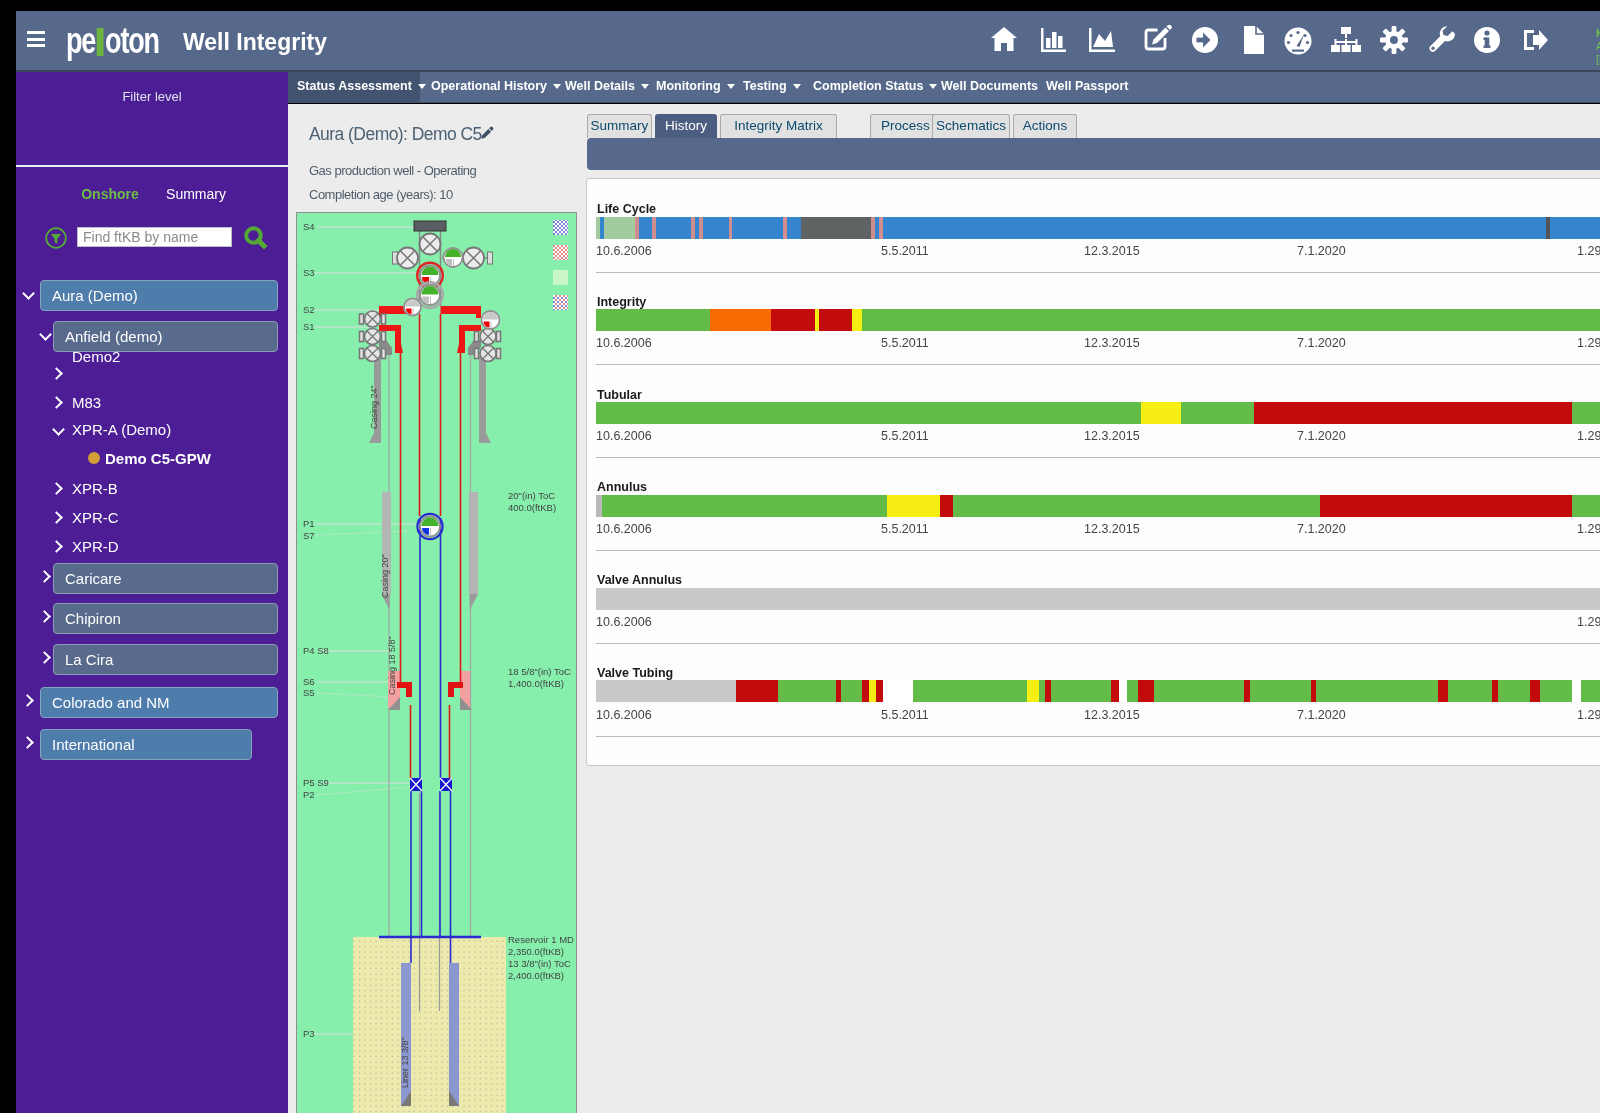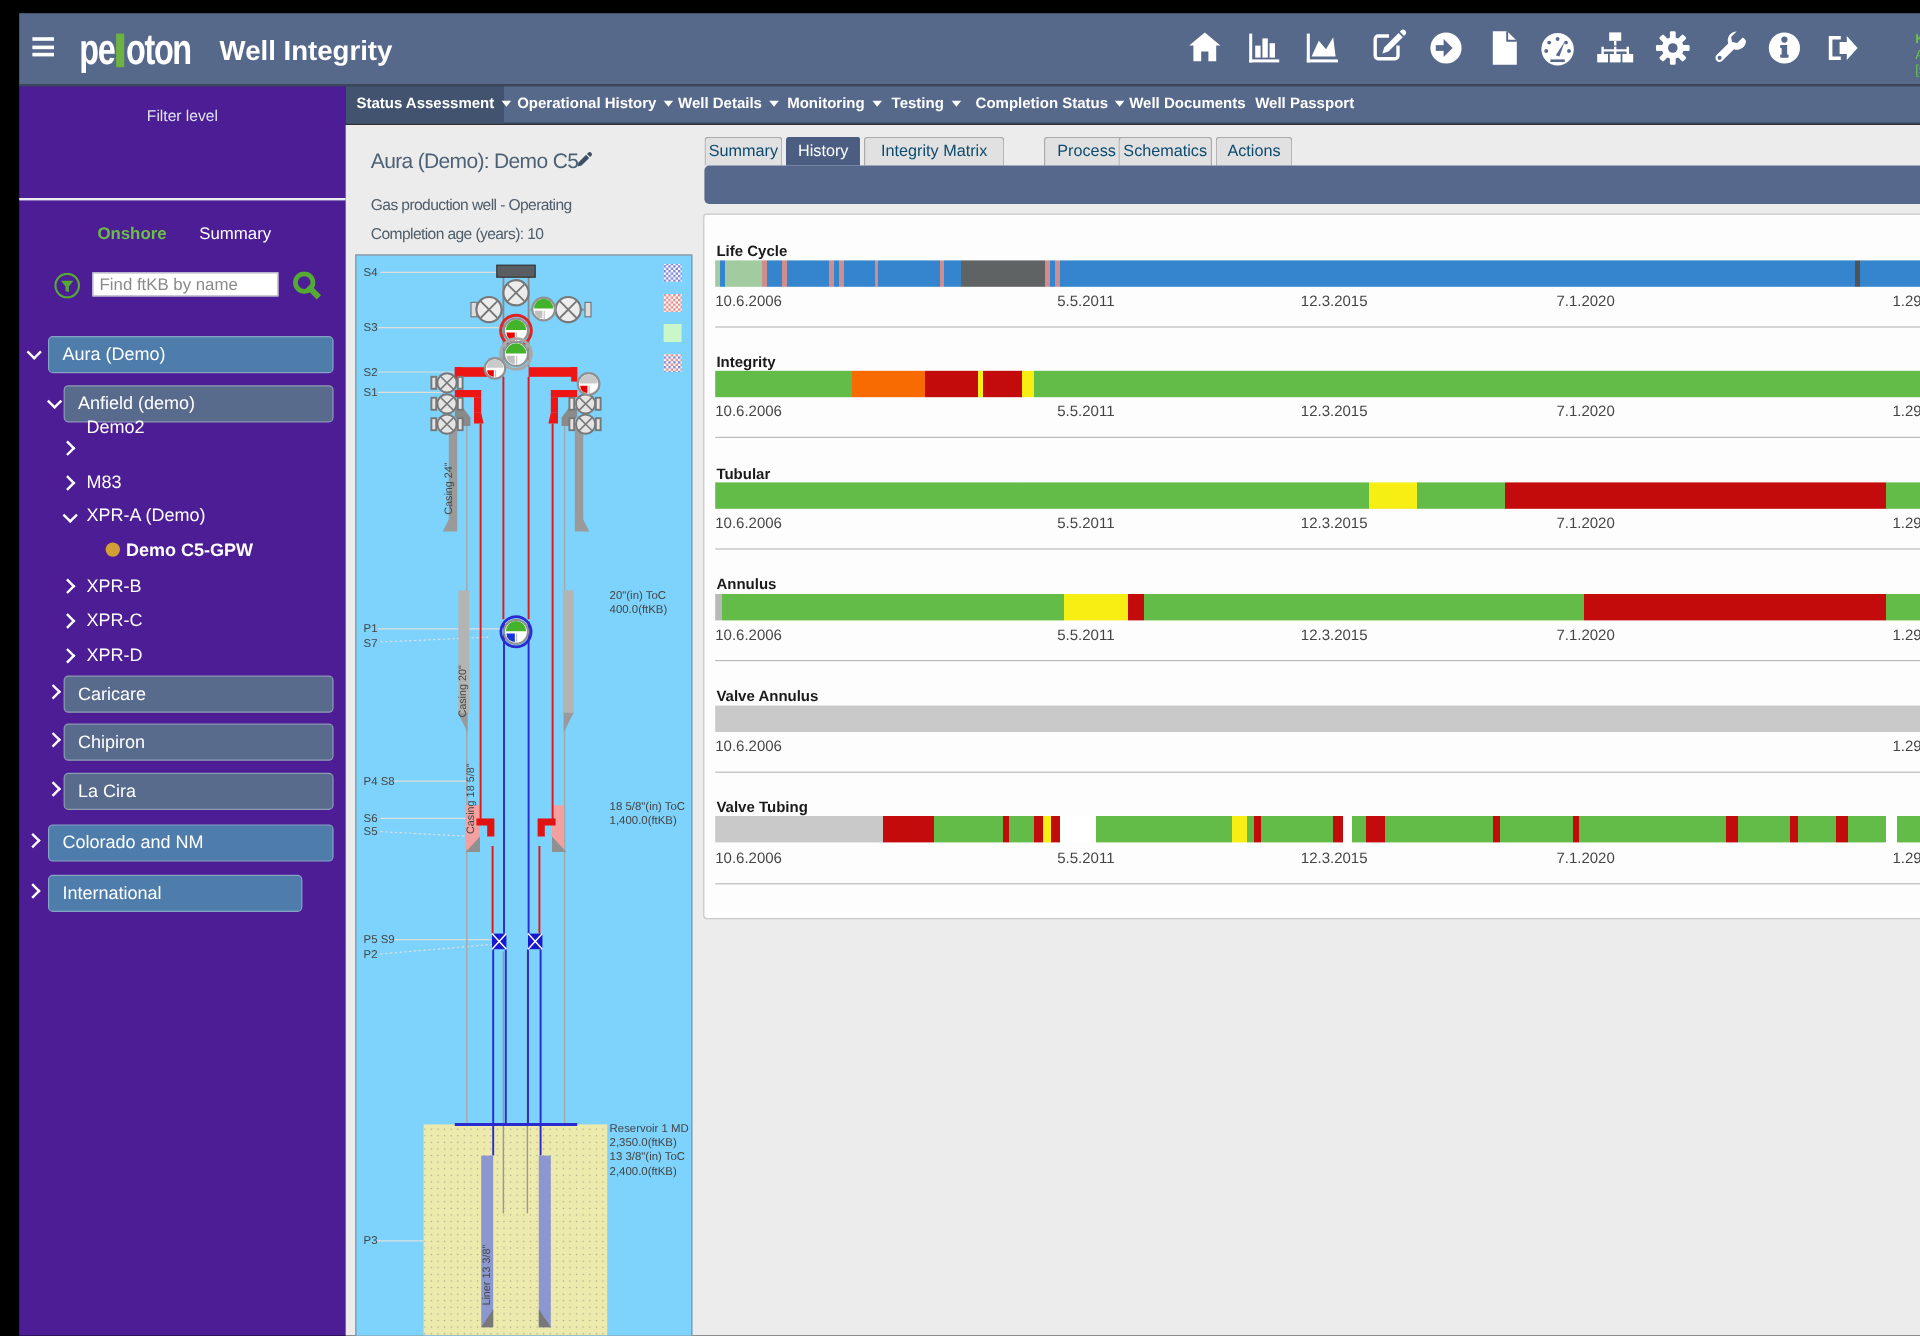--- a/index.html
+++ b/index.html
@@ -253,21 +253,21 @@
 
 <div class="rowlab" style="top:666px">Valve Tubing</div>
 <div class="bar" style="top:680px;background:linear-gradient(to right, #c9c9c9 0 140px, #c40b0b 140px 182px, #64bc48 182px 240px, #c40b0b 240px 245px, #64bc48 245px 266px, #c40b0b 266px 273px, #f7ee14 273px 280px, #c40b0b 280px 287px, #fff 287px 317px, #64bc48 317px 431px, #f7ee14 431px 443px, #64bc48 443px 449px, #c40b0b 449px 455px, #64bc48 455px 515px, #c40b0b 515px 523px, #fff 523px 531px, #64bc48 531px 542px, #c40b0b 542px 558px, #64bc48 558px 648px, #c40b0b 648px 654px, #64bc48 654px 715px, #c40b0b 715px 720px, #64bc48 720px 842px, #c40b0b 842px 852px, #64bc48 852px 896px, #c40b0b 896px 902px, #64bc48 902px 934px, #c40b0b 934px 944px, #64bc48 944px 976px, #fff 976px 985px, #64bc48 985px 1004px)"></div>
 <div class="dt" style="left:596px;top:708px">10.6.2006</div>
 <div class="dt" style="left:881px;top:708px">5.5.2011</div>
 <div class="dt" style="left:1084px;top:708px">12.3.2015</div>
 <div class="dt" style="left:1297px;top:708px">7.1.2020</div>
 <div class="dt" style="left:1577px;top:708px">1.29</div>
 <div class="sep" style="top:736px"></div>
 
-<div class="abs" id="schembox" style="left:296px;top:212px;width:281px;height:902px;background:#7dd3fc;border:1px solid #909090;overflow:hidden;">
+<div class="abs" id="schembox" style="left:296px;top:212px;width:281px;height:902px;background:#86efac;border:1px solid #909090;overflow:hidden;">
 <svg width="279" height="900" viewBox="0 0 279 900" font-family="Liberation Sans, sans-serif">
   <defs>
     <pattern id="chkB" width="4" height="4" patternUnits="userSpaceOnUse">
           <rect width="4" height="4" fill="#fff"></rect>
           <rect width="2" height="2" fill="#7e87d6"></rect>
           <rect x="2" y="2" width="2" height="2" fill="#7e87d6"></rect>
         </pattern>
     <pattern id="chkR" width="4" height="4" patternUnits="userSpaceOnUse">
           <rect width="4" height="4" fill="#fff"></rect>
           <rect width="2" height="2" fill="#e08a8a"></rect>

